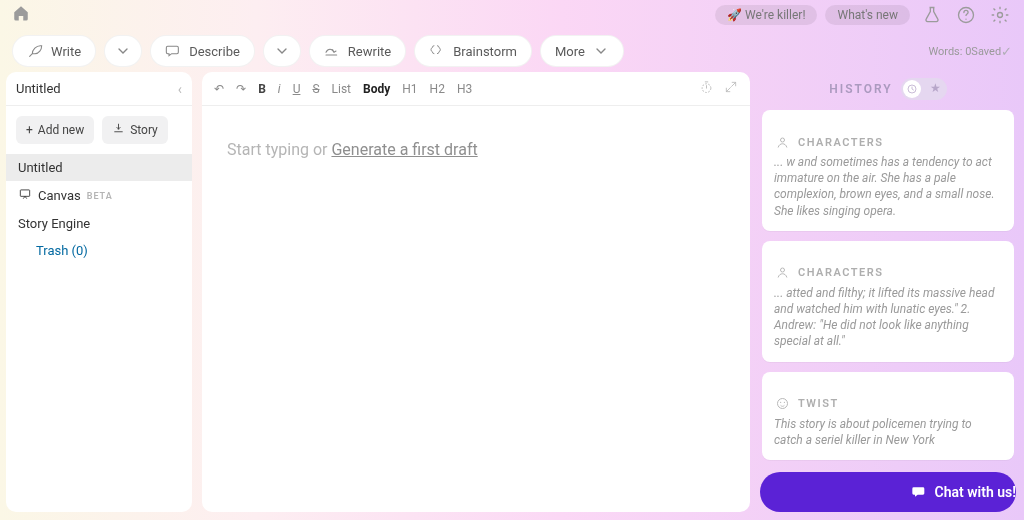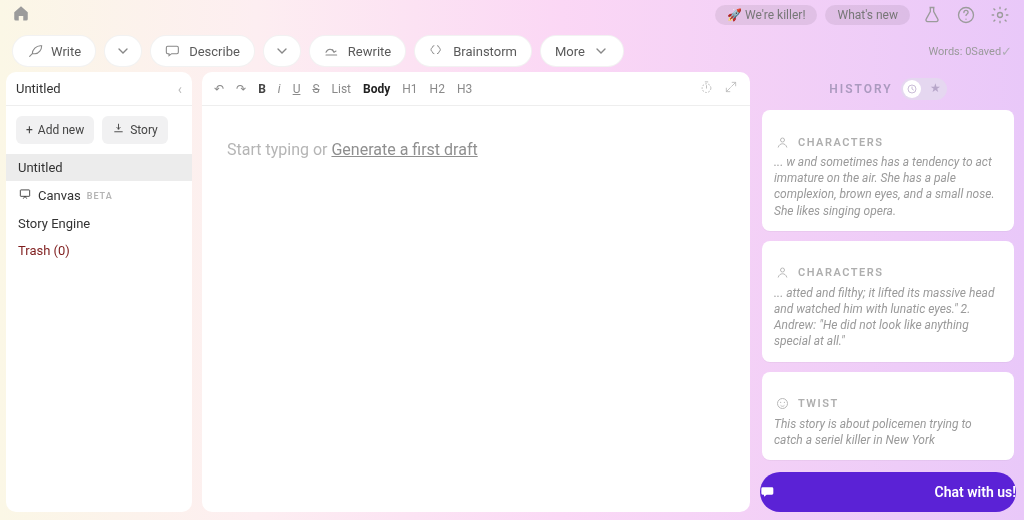--- a/index.html
+++ b/index.html
@@ -43,21 +43,21 @@
   .left-head { height: 34px; border-bottom:1px solid #eee; display:flex; align-items:center; padding: 0 10px; justify-content: space-between; }
   .left-head .title { font-size: 13px; color:#333; }
   .left-head .chev { color:#bbb; font-size: 14px; cursor:pointer;}
   .left-actions { display:flex; gap:8px; padding:10px;}
   .btn {
     background:#f1f1f2; border-radius:6px; padding:6px 10px; font-size:12px; color:#444;
     display:flex; align-items:center; gap:5px; cursor:pointer;
   }
   .nav-item { padding: 6px 12px; font-size: 13px; color:#333; display:flex; align-items:center; gap:6px; cursor:pointer;}
   .nav-item.active { background:#ececec; }
-  .nav-item.muted { color:#7f1d1d; }
+  .nav-item.muted { color:#0369a1;margin-left:18px; }
   .beta { font-size:9px; letter-spacing:1px; color:#b4b4b4; font-weight:600;}
 
   
   .editor { margin: 0 10px; display:flex; flex-direction:column; overflow:hidden;}
   .ed-toolbar { height:34px; border-bottom:1px solid #eee; display:flex; align-items:center; padding:0 12px; gap:12px; font-size:12px; color:#8a8a8a;}
   .ed-toolbar .tb { cursor:pointer; }
   .ed-toolbar .tb.bold { font-weight:700; color:#444; }
   .ed-toolbar .tb.italic { font-style:italic; }
   .ed-toolbar .tb.und { text-decoration:underline; }
   .ed-toolbar .tb.strike { text-decoration:line-through; }
@@ -79,21 +79,21 @@
   .cards { flex:1; overflow:hidden; display:flex; flex-direction:column; gap:10px; padding: 0 2px;}
   .card { background:#fff; border-radius:8px; padding:24px 12px 12px; box-shadow: 0 1px 0 rgba(0,0,0,0.03);}
   .card-head { display:flex; align-items:center; gap:8px; margin-bottom:4px;}
   .card-head .ic { width:16px; height:16px; color:#b3b3b3; display:flex; align-items:center; justify-content:center;}
   .card-head .ic svg { width:15px; height:15px; }
   .card-title { font-size:11px; letter-spacing:1.5px; color:#aeaeae; font-weight:600;}
   .card-body { font-size:12px; color:#9a9a9a; font-style:italic; line-height:1.35;}
   .card.cut { padding-bottom:6px; }
   .chat {
     margin-top:10px; background:#5b22d6; color:#fff; border-radius:22px; height:40px;
-    display:flex; align-items:center; justify-content:space-between; gap:8px; font-size:14px; font-weight:600; cursor:pointer;
+    display:flex; align-items:center; justify-content:flex-end; gap:8px; font-size:14px; font-weight:600; cursor:pointer;
   }
   .chat svg { width:16px; height:16px; }
 </style>
 </head>
 <body>
 
 <svg width="0" height="0" style="position:absolute">
   <defs>
     <g id="i-feather">
         <path d="M20 4c-6 0-12 6-12 12v0h4c6 0 10-6 10-12zM8 16L4 20" fill="none" stroke="currentColor" stroke-width="1.6" stroke-linecap="round"></path>

